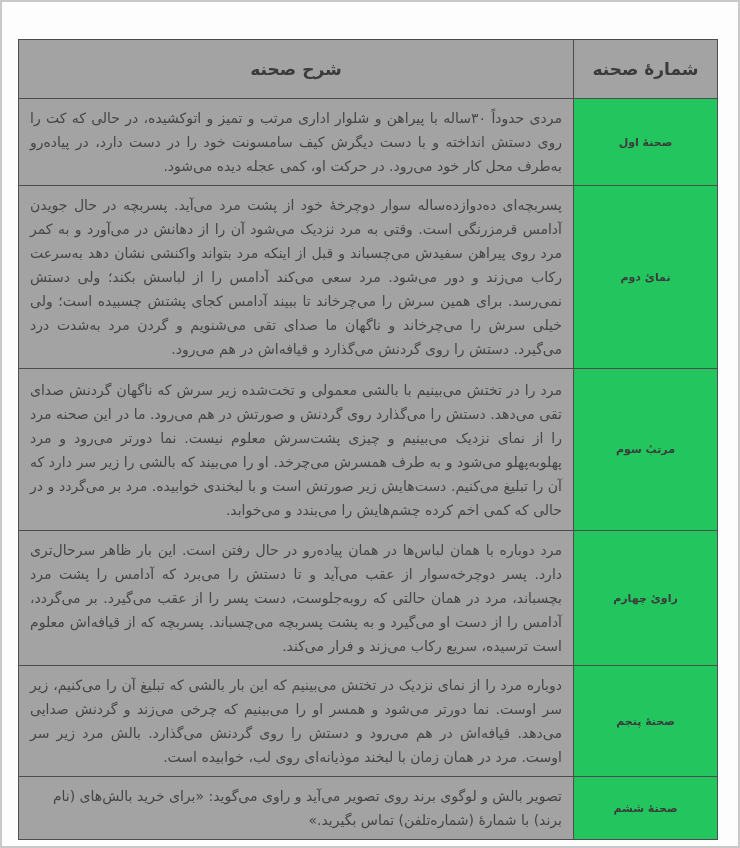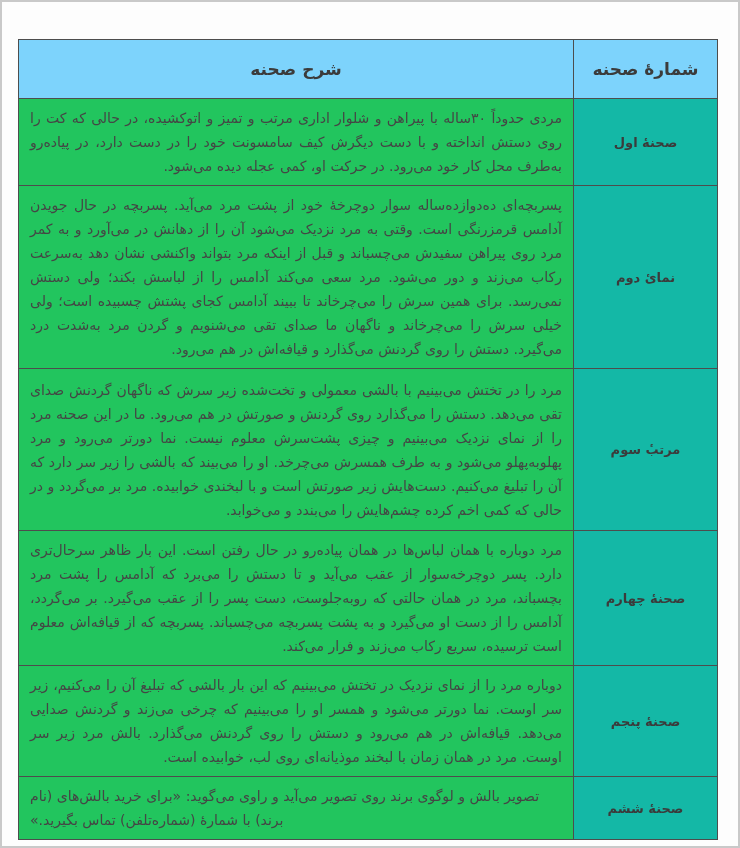--- a/index.html
+++ b/index.html
@@ -24,44 +24,44 @@
     direction: rtl;
     table-layout: fixed;
   }
   table.scene-table td, table.scene-table th {
     border: 1px solid #4d4d4d;
     vertical-align: middle;
   }
   col.col-number { width: 144px; }
   col.col-desc   { width: 555px; }
   th.head-cell {
-    background: #7dd3fc;
+    background: #a3a3a3;
     color: #3b3b3b;
     font-size: 17px;
     font-weight: bold;
     height: 56px;
     text-align: center;
   }
   td.number-cell {
-    background: #14b8a6;
+    background: #22c55e;
     color: #3b3b3b;
-    font-size: 13px;
+    font-size: 11px;
     font-weight: bold;
     text-align: center;
     padding: 4px 6px;
   }
   td.desc-cell {
-    background: #22c55e;
+    background: #a3a3a3;
     color: #454545;
     font-size: 14px;
     line-height: 24px;
     text-align: justify;
     padding: 7px 11px;
   }
-  td.desc-cell.center { text-align: left; }
+  td.desc-cell.center { text-align: right; }
   tr.row-1 { height: 84px; }
   tr.row-2 { height: 178px; }
   tr.row-3 { height: 162px; }
   tr.row-4 { height: 124px; }
   tr.row-5 { height: 107px; }
   tr.row-6 { height: 56px; }
 </style>
 </head>
 <body>
 
@@ -84,21 +84,21 @@
       </tr>
       <tr class="row-2">
         <td class="number-cell">نمایٔ دوم</td>
         <td class="desc-cell">پسربچه‌ای ده‌دوازده‌ساله سوار دوچرخهٔ خود از پشت مرد می‌آید. پسربچه در حال جویدن آدامس قرمزرنگی است. وقتی به مرد نزدیک می‌شود آن را از دهانش در می‌آورد و به کمر مرد روی پیراهن سفیدش می‌چسباند و قبل از اینکه مرد بتواند واکنشی نشان دهد به‌سرعت رکاب می‌زند و دور می‌شود. مرد سعی می‌کند آدامس را از لباسش بکند؛ ولی دستش نمی‌رسد. برای همین سرش را می‌چرخاند تا ببیند آدامس کجای پشتش چسبیده است؛ ولی خیلی سرش را می‌چرخاند و ناگهان ما صدای تقی می‌شنویم و گردن مرد به‌شدت درد می‌گیرد. دستش را روی گردنش می‌گذارد و قیافه‌اش در هم می‌رود.</td>
       </tr>
       <tr class="row-3">
         <td class="number-cell">مرتبٔ سوم</td>
         <td class="desc-cell">مرد را در تختش می‌بینیم با بالشی معمولی و تخت‌شده زیر سرش که ناگهان گردنش صدای تقی می‌دهد. دستش را می‌گذارد روی گردنش و صورتش در هم می‌رود. ما در این صحنه مرد را از نمای نزدیک می‌بینیم و چیزی پشت‌سرش معلوم نیست. نما دورتر می‌رود و مرد پهلوبه‌پهلو می‌شود و به طرف همسرش می‌چرخد. او را می‌بیند که بالشی را زیر سر دارد که آن را تبلیغ می‌کنیم. دست‌هایش زیر صورتش است و با لبخندی خوابیده. مرد بر می‌گردد و در حالی که کمی اخم کرده چشم‌هایش را می‌بندد و می‌خوابد.</td>
       </tr>
       <tr class="row-4">
-        <td class="number-cell">صحنهٔ چهارم</td>
+        <td class="number-cell">راویٔ چهارم</td>
         <td class="desc-cell">مرد دوباره با همان لباس‌ها در همان پیاده‌رو در حال رفتن است. این بار ظاهر سرحال‌تری دارد. پسر دوچرخه‌سوار از عقب می‌آید و تا دستش را می‌برد که آدامس را پشت مرد بچسباند، مرد در همان حالتی که روبه‌جلوست، دست پسر را از عقب می‌گیرد. بر می‌گردد، آدامس را از دست او می‌گیرد و به پشت پسربچه می‌چسباند. پسربچه که از قیافه‌اش معلوم است ترسیده، سریع رکاب می‌زند و فرار می‌کند.</td>
       </tr>
       <tr class="row-5">
         <td class="number-cell">صحنهٔ پنجم</td>
         <td class="desc-cell">دوباره مرد را از نمای نزدیک در تختش می‌بینیم که این بار بالشی که تبلیغ آن را می‌کنیم، زیر سر اوست. نما دورتر می‌شود و همسر او را می‌بینیم که چرخی می‌زند و گردنش صدایی می‌دهد. قیافه‌اش در هم می‌رود و دستش را روی گردنش می‌گذارد. بالش مرد زیر سر اوست. مرد در همان زمان با لبخند موذیانه‌ای روی لب، خوابیده است.</td>
       </tr>
       <tr class="row-6">
         <td class="number-cell">صحنهٔ ششم</td>
         <td class="desc-cell center">تصویر بالش و لوگوی برند روی تصویر می‌آید و راوی می‌گوید: «برای خرید بالش‌های (نام برند) با شمارهٔ (شماره‌تلفن) تماس بگیرید.»</td>
       </tr>

